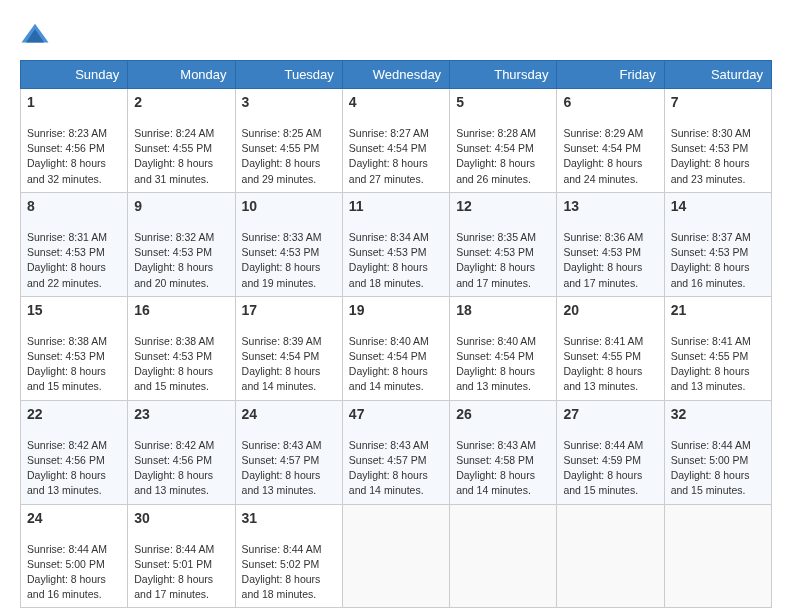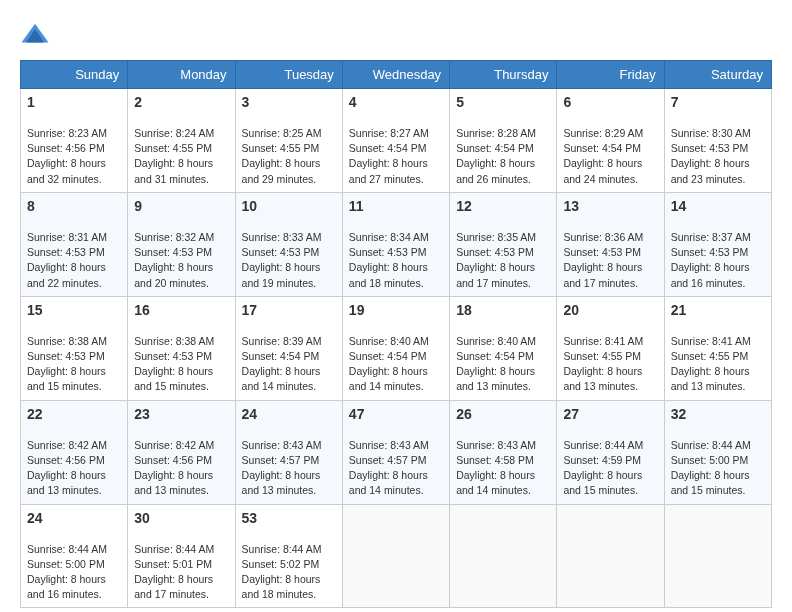--- a/index.html
+++ b/index.html
@@ -245,21 +245,21 @@
       <tr>
         <td>
           <span class="day-num">24</span>
           <div class="day-info">Sunrise: 8:44 AM<br>Sunset: 5:00 PM<br>Daylight: 8 hours<br>and 16 minutes.</div>
         </td>
         <td>
           <span class="day-num">30</span>
           <div class="day-info">Sunrise: 8:44 AM<br>Sunset: 5:01 PM<br>Daylight: 8 hours<br>and 17 minutes.</div>
         </td>
         <td>
-          <span class="day-num">53</span>
+          <span class="day-num">31</span>
           <div class="day-info">Sunrise: 8:44 AM<br>Sunset: 5:02 PM<br>Daylight: 8 hours<br>and 18 minutes.</div>
         </td>
         <td class="empty-cell"></td>
         <td class="empty-cell"></td>
         <td class="empty-cell"></td>
         <td class="empty-cell"></td>
       </tr>
     </tbody>
 </table>
 

